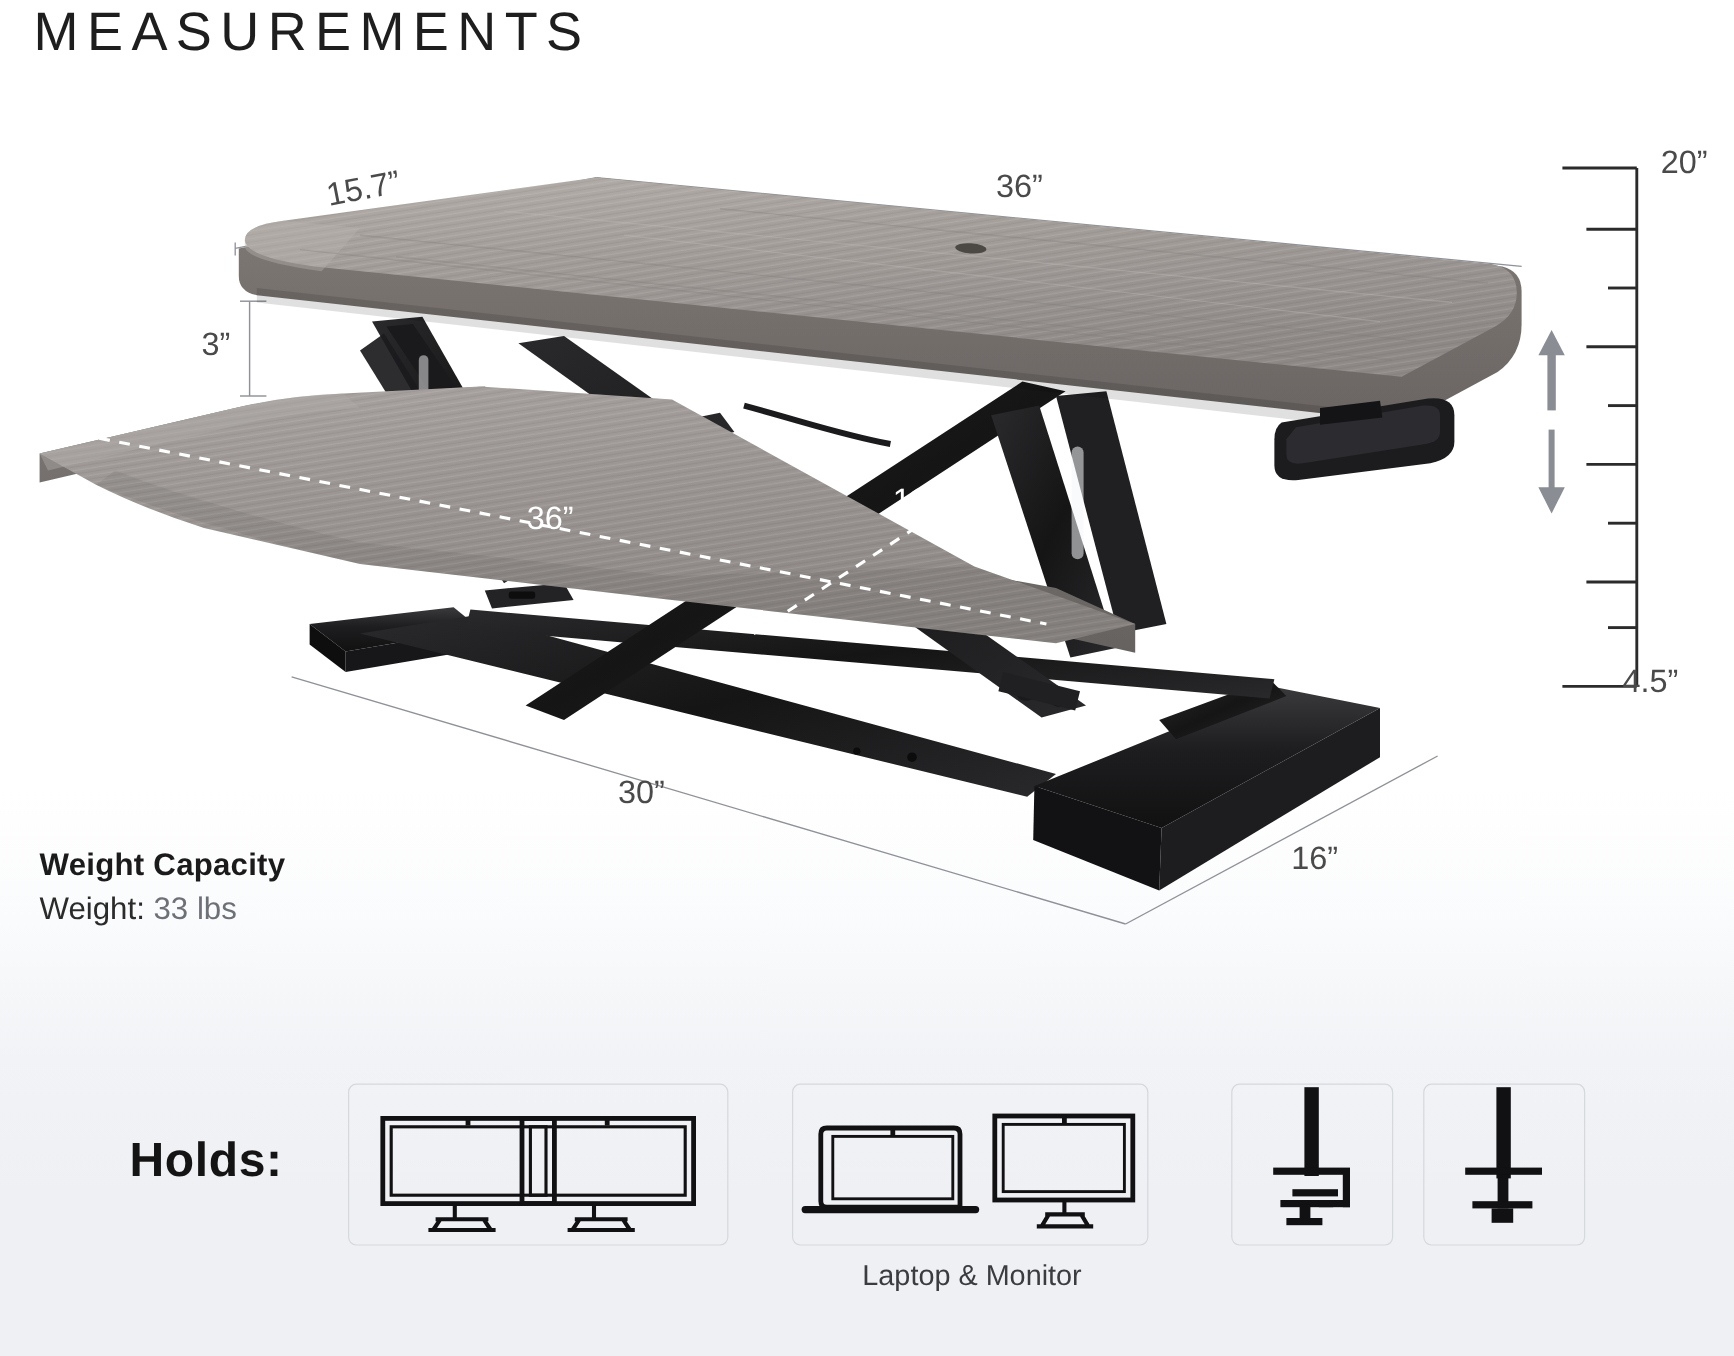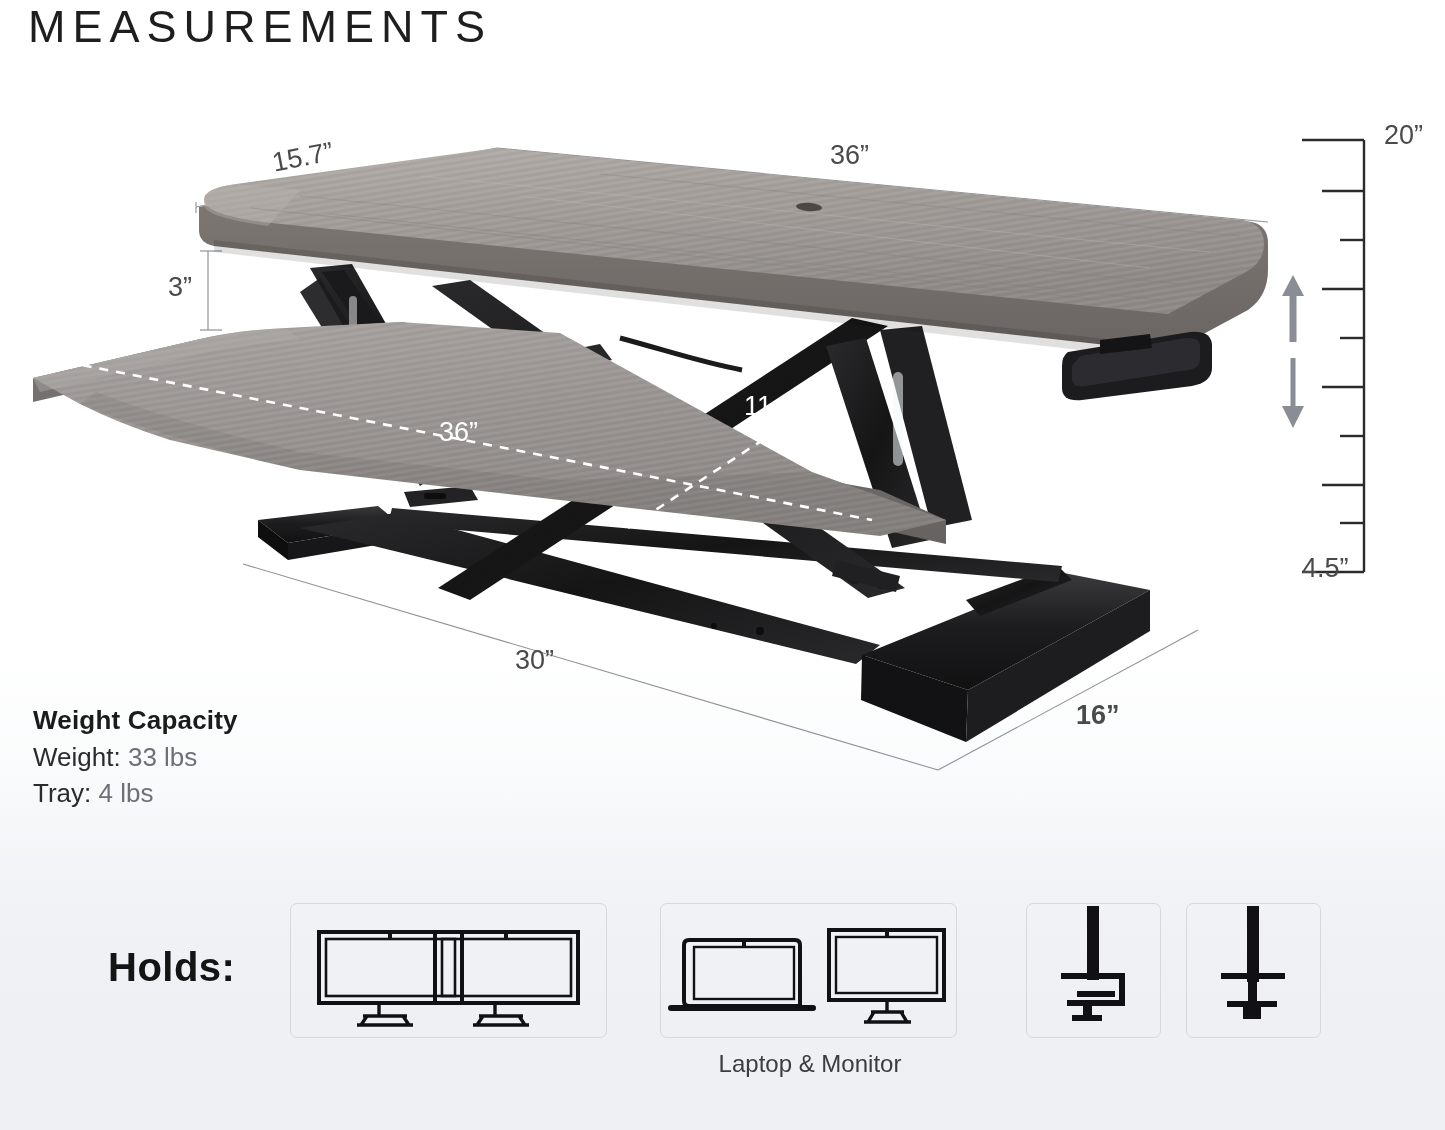--- a/index.html
+++ b/index.html
@@ -285,39 +285,35 @@
   </svg>
 
   <div class="dim" style="left:272px; top:142px; font-size:27px; transform:rotate(-11deg);">15.7”</div>
 
   <div class="dim" style="left:830px; top:140px; font-size:27px;">36”</div>
 
   <div class="dim" style="left:168px; top:272px; font-size:27px;">3”</div>
 
   <div class="dim white" style="left:439px; top:417px; font-size:27px;">36”</div>
 
-  <div class="dim white" style="left:744px; top:391px; font-size:27px;">11.8”</div>
+  <div class="dim white" style="left:744px; top:402px; font-size:27px;">11.8”</div>
 
   <div class="dim" style="left:515px; top:645px; font-size:27px;">30”</div>
 
-  <div class="dim" style="left:1076px; top:700px; font-size:27px;font-weight:bold;">16”</div>
+  <div class="dim" style="left:1076px; top:700px; font-size:27px;">16”</div>
 
   <div class="dim" style="left:1384px; top:120px; font-size:27px;">20”</div>
 
-  <div class="dim" style="left:1302px; top:553px; font-size:27px;">4.5”</div>
+  <div class="dim" style="left:1352px; top:553px; font-size:27px;">4.5”</div>
 
   <div class="wc">
     <div class="wc-title">Weight Capacity</div>
     <div class="wc-row">
       <span>Weight:</span>
       <span class="val">33 lbs</span>
-    </div>
-    <div class="wc-row">
-      <span>Tray:</span>
-      <span class="val">4 lbs</span>
     </div>
   </div>
 
   <div class="holds-label">Holds:</div>
 
   <div class="card" style="left:290px; top:903px; width:317px; height:135px;">
     <svg viewBox="0 0 317 135" width="317" height="135">
       <g fill="none" stroke="#111113" stroke-width="4">
         <rect x="28" y="28" width="143" height="71"></rect>
         <rect x="35" y="35" width="129" height="57" stroke-width="2.6"></rect>

